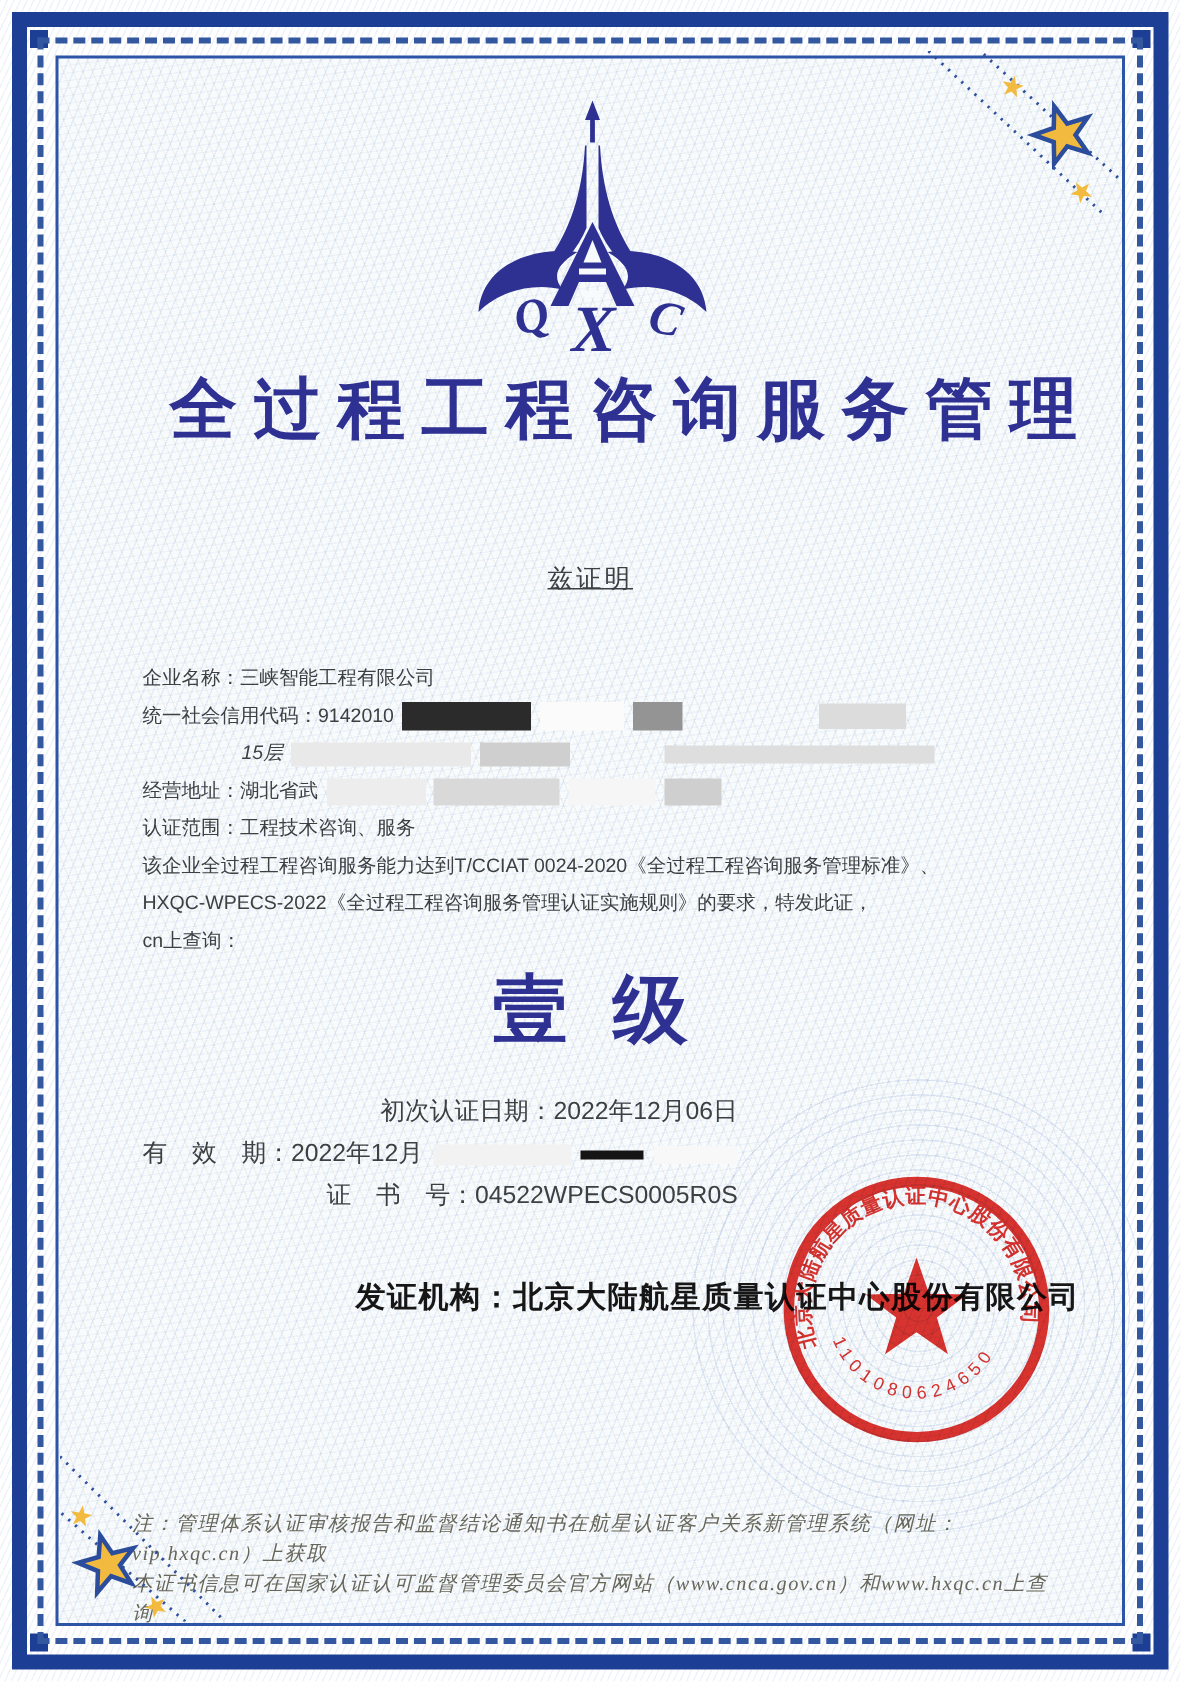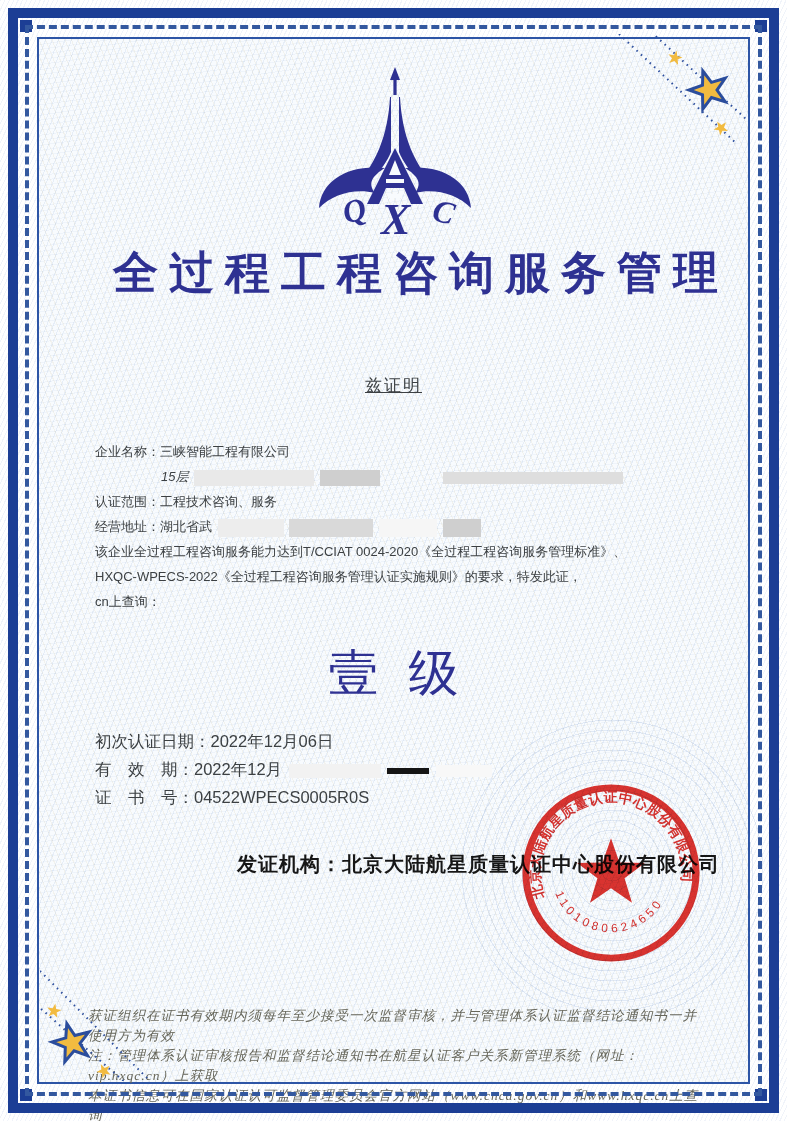--- a/index.html
+++ b/index.html
@@ -33,24 +33,24 @@
   .title1 { position:absolute; left:0; right:0; top:243px; text-align:center; font-size:45px; font-weight:800;
             color:#2e3192; letter-spacing:11px; text-indent:11px; z-index:2;padding-left:44px; }
   .title2 { position:absolute; left:0; right:0; top:301px; text-align:center; font-size:43px; font-weight:800;
             color:#2e3192; letter-spacing:17px; text-indent:17px; z-index:2; }
   .certify { position:absolute; left:0; right:0; top:374px; text-align:center; font-size:17px; color:#3c4043;
              letter-spacing:2px; z-index:2;text-decoration:underline; }
   .info { position:absolute; left:95px; top:439px; width:618px; z-index:2; font-size:13px; color:#3c4043; }
   .info .row { height:25px; line-height:25px; white-space:nowrap; }
   .indent { padding-left:66px;font-style:italic; }
   .rd { display:inline-block; vertical-align:middle; margin-left:2px; }
-  .grade { position:absolute; left:0; right:0; top:640px; text-align:center; font-size:50px; font-weight:400;
+  .grade { position:absolute; left:0; right:0; top:640px; text-align:center; font-size:50px; font-weight:700;
            color:#2e3192; letter-spacing:30px; text-indent:30px; z-index:2; }
   .dates { position:absolute; left:95px; top:727px; z-index:2; font-size:16.5px; color:#3c4043; }
-  .dates .row { height:28px; line-height:28px; white-space:nowrap; }
+  .dates .row { height:28px; line-height:28px; white-space:nowrap;text-align:right; }
   .issuer { position:absolute; left:237px; top:851px; z-index:1; font-size:20px; font-weight:bold; color:#161616;
             letter-spacing:1px; white-space:nowrap; }
   .seal { position:absolute; left:517px; top:779px; width:188px; height:188px; z-index:2;
           opacity:.93; mix-blend-mode:multiply; }
   .footer { position:absolute; left:88px; top:1006px; width:620px; z-index:2; font-size:13.5px; line-height:20px;
             color:#66665a; font-family:"Liberation Serif", serif; font-style:italic; letter-spacing:1px; }
   .deco { position:absolute; z-index:2; }
   .deco-tr { right:38px; top:34px; }
   .deco-bl { left:40px; bottom:40px; }
 </style>
@@ -88,35 +88,42 @@
     </g>
   </svg>
 
   <div class="title1">全过程工程咨询服务管理</div>
   <div class="certify">兹证明</div>
 
   <div class="info">
     <div class="row">
       <span>企业名称：</span><span>三峡智能工程有限公司</span>
     </div>
+    <div class="row">
+      <span>统一社会信用代码：</span><span>9142010</span>
+      <span class="rd" style="width:86px;height:19px;background:#2b2b2b;"></span>
+      <span class="rd" style="width:56px;height:19px;background:#fbfbfb;"></span>
+      <span class="rd" style="width:33px;height:19px;background:#949494;"></span>
+      <span class="rd" style="width:58px;height:17px;background:#dcdcdc;margin-left:88px;"></span>
+    </div>
     <div class="row indent">
       <span>15层</span>
       <span class="rd" style="width:120px;height:16px;background:#e9e9e9;"></span>
       <span class="rd" style="width:60px;height:16px;background:#cfcfcf;"></span>
       <span class="rd" style="width:180px;height:12px;background:#dedede;margin-left:60px;"></span>
     </div>
     <div class="row">
-      <span>认证范围：</span><span>工程技术咨询、服务</span>
-    </div>
-    <div class="row">
       <span>经营地址：</span><span>湖北省武</span>
       <span class="rd" style="width:66px;height:18px;background:#ededed;"></span>
       <span class="rd" style="width:84px;height:18px;background:#d9d9d9;"></span>
       <span class="rd" style="width:58px;height:18px;background:#f6f6f6;"></span>
       <span class="rd" style="width:38px;height:18px;background:#cfcfcf;"></span>
+    </div>
+    <div class="row">
+      <span>认证范围：</span><span>工程技术咨询、服务</span>
     </div>
     <div class="row">该企业全过程工程咨询服务能力达到T/CCIAT 0024-2020《全过程工程咨询服务管理标准》、</div>
     <div class="row">HXQC-WPECS-2022《全过程工程咨询服务管理认证实施规则》的要求，特发此证，</div>
     <div class="row">cn上查询：</div>
   </div>
 
   <div class="grade">壹级</div>
 
   <div class="dates">
     <div class="row">
@@ -146,21 +153,20 @@
     <path d="M95,60 L103.5,84.4 L129.2,84.9 L108.7,100.4 L116.2,125.1 L95,110.4 L73.8,125.1 L81.3,100.4 L60.8,84.9 L86.5,84.4 Z" fill="#dd2420"></path>
     <text font-size="14" font-weight="bold" fill="#dd2420" letter-spacing="0.5">
       <textPath href="#sealArc">北京大陆航星质量认证中心股份有限公司</textPath>
     </text>
     <text font-size="12" fill="#dd2420" letter-spacing="4">
       <textPath href="#sealNum">1101080624650</textPath>
     </text>
   </svg>
 
   <div class="footer">
-    <div>获证组织在证书有效期内须每年至少接受一次监督审核，并与管理体系认证监督结论通知书一并使用方为有效</div>
     <div>注：管理体系认证审核报告和监督结论通知书在航星认证客户关系新管理系统（网址：vip.hxqc.cn）上获取</div>
     <div>本证书信息可在国家认证认可监督管理委员会官方网站（www.cnca.gov.cn）和www.hxqc.cn上查询</div>
   </div>
 
   <svg class="deco deco-tr" width="132" height="122" viewBox="0 0 132 122">
     <path d="M2,0 L120,110" stroke="#2d4f9e" stroke-width="2" stroke-dasharray="1.5 4.5" fill="none"></path>
     <path d="M30,-6 L130,86" stroke="#2d4f9e" stroke-width="2" stroke-dasharray="1.5 4.5" fill="none"></path>
     <path d="M0,-20 L4.7,-6.5 L19,-6.2 L7.6,2.5 L11.8,16.2 L0,8 L-11.8,16.2 L-7.6,2.5 L-19,-6.2 L-4.7,-6.5 Z" transform="translate(92,56) rotate(-18)" fill="#f2bb40" stroke="#2b4d9c" stroke-width="3"></path>
     <path d="M0,-20 L4.7,-6.5 L19,-6.2 L7.6,2.5 L11.8,16.2 L0,8 L-11.8,16.2 L-7.6,2.5 L-19,-6.2 L-4.7,-6.5 Z" transform="translate(58,24) rotate(12) scale(0.38)" fill="#f2bb40"></path>
     <path d="M0,-20 L4.7,-6.5 L19,-6.2 L7.6,2.5 L11.8,16.2 L0,8 L-11.8,16.2 L-7.6,2.5 L-19,-6.2 L-4.7,-6.5 Z" transform="translate(104,94) rotate(-30) scale(0.38)" fill="#f2bb40"></path>

